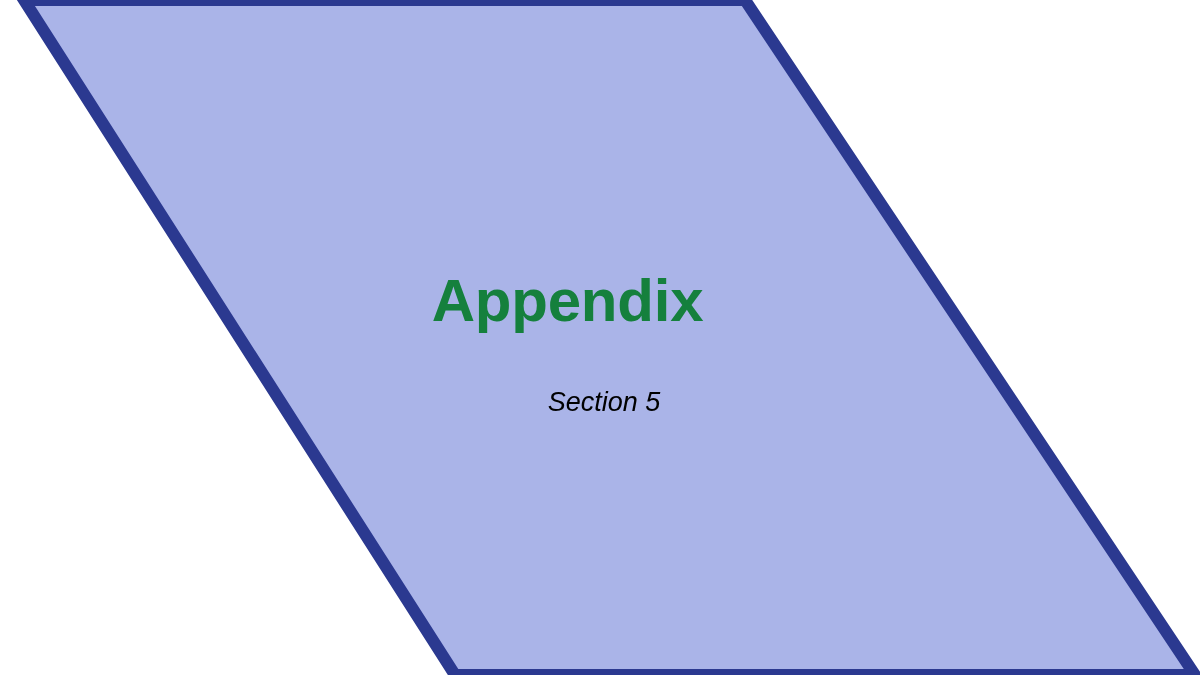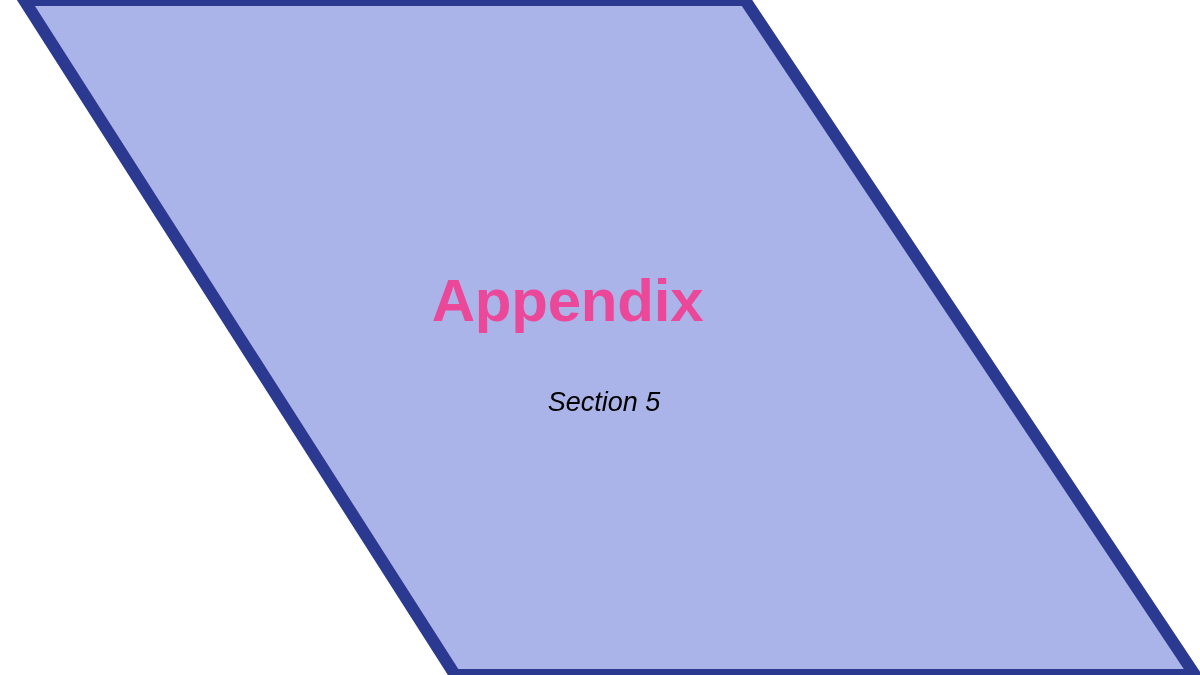--- a/index.html
+++ b/index.html
@@ -35,21 +35,21 @@
   }
   .slide-title {
     position: absolute;
     left: 0;
     top: 266px;
     width: 1135px;
     text-align: center;
     font-size: 60px;
     font-weight: bold;
     font-style: normal;
-    color: #ec4899;
+    color: #15803d;
     line-height: 1.16;
     letter-spacing: -0.2px;
     white-space: nowrap;
   }
   .slide-subtitle {
     position: absolute;
     left: 0;
     top: 386px;
     width: 1208px;
     text-align: center;

